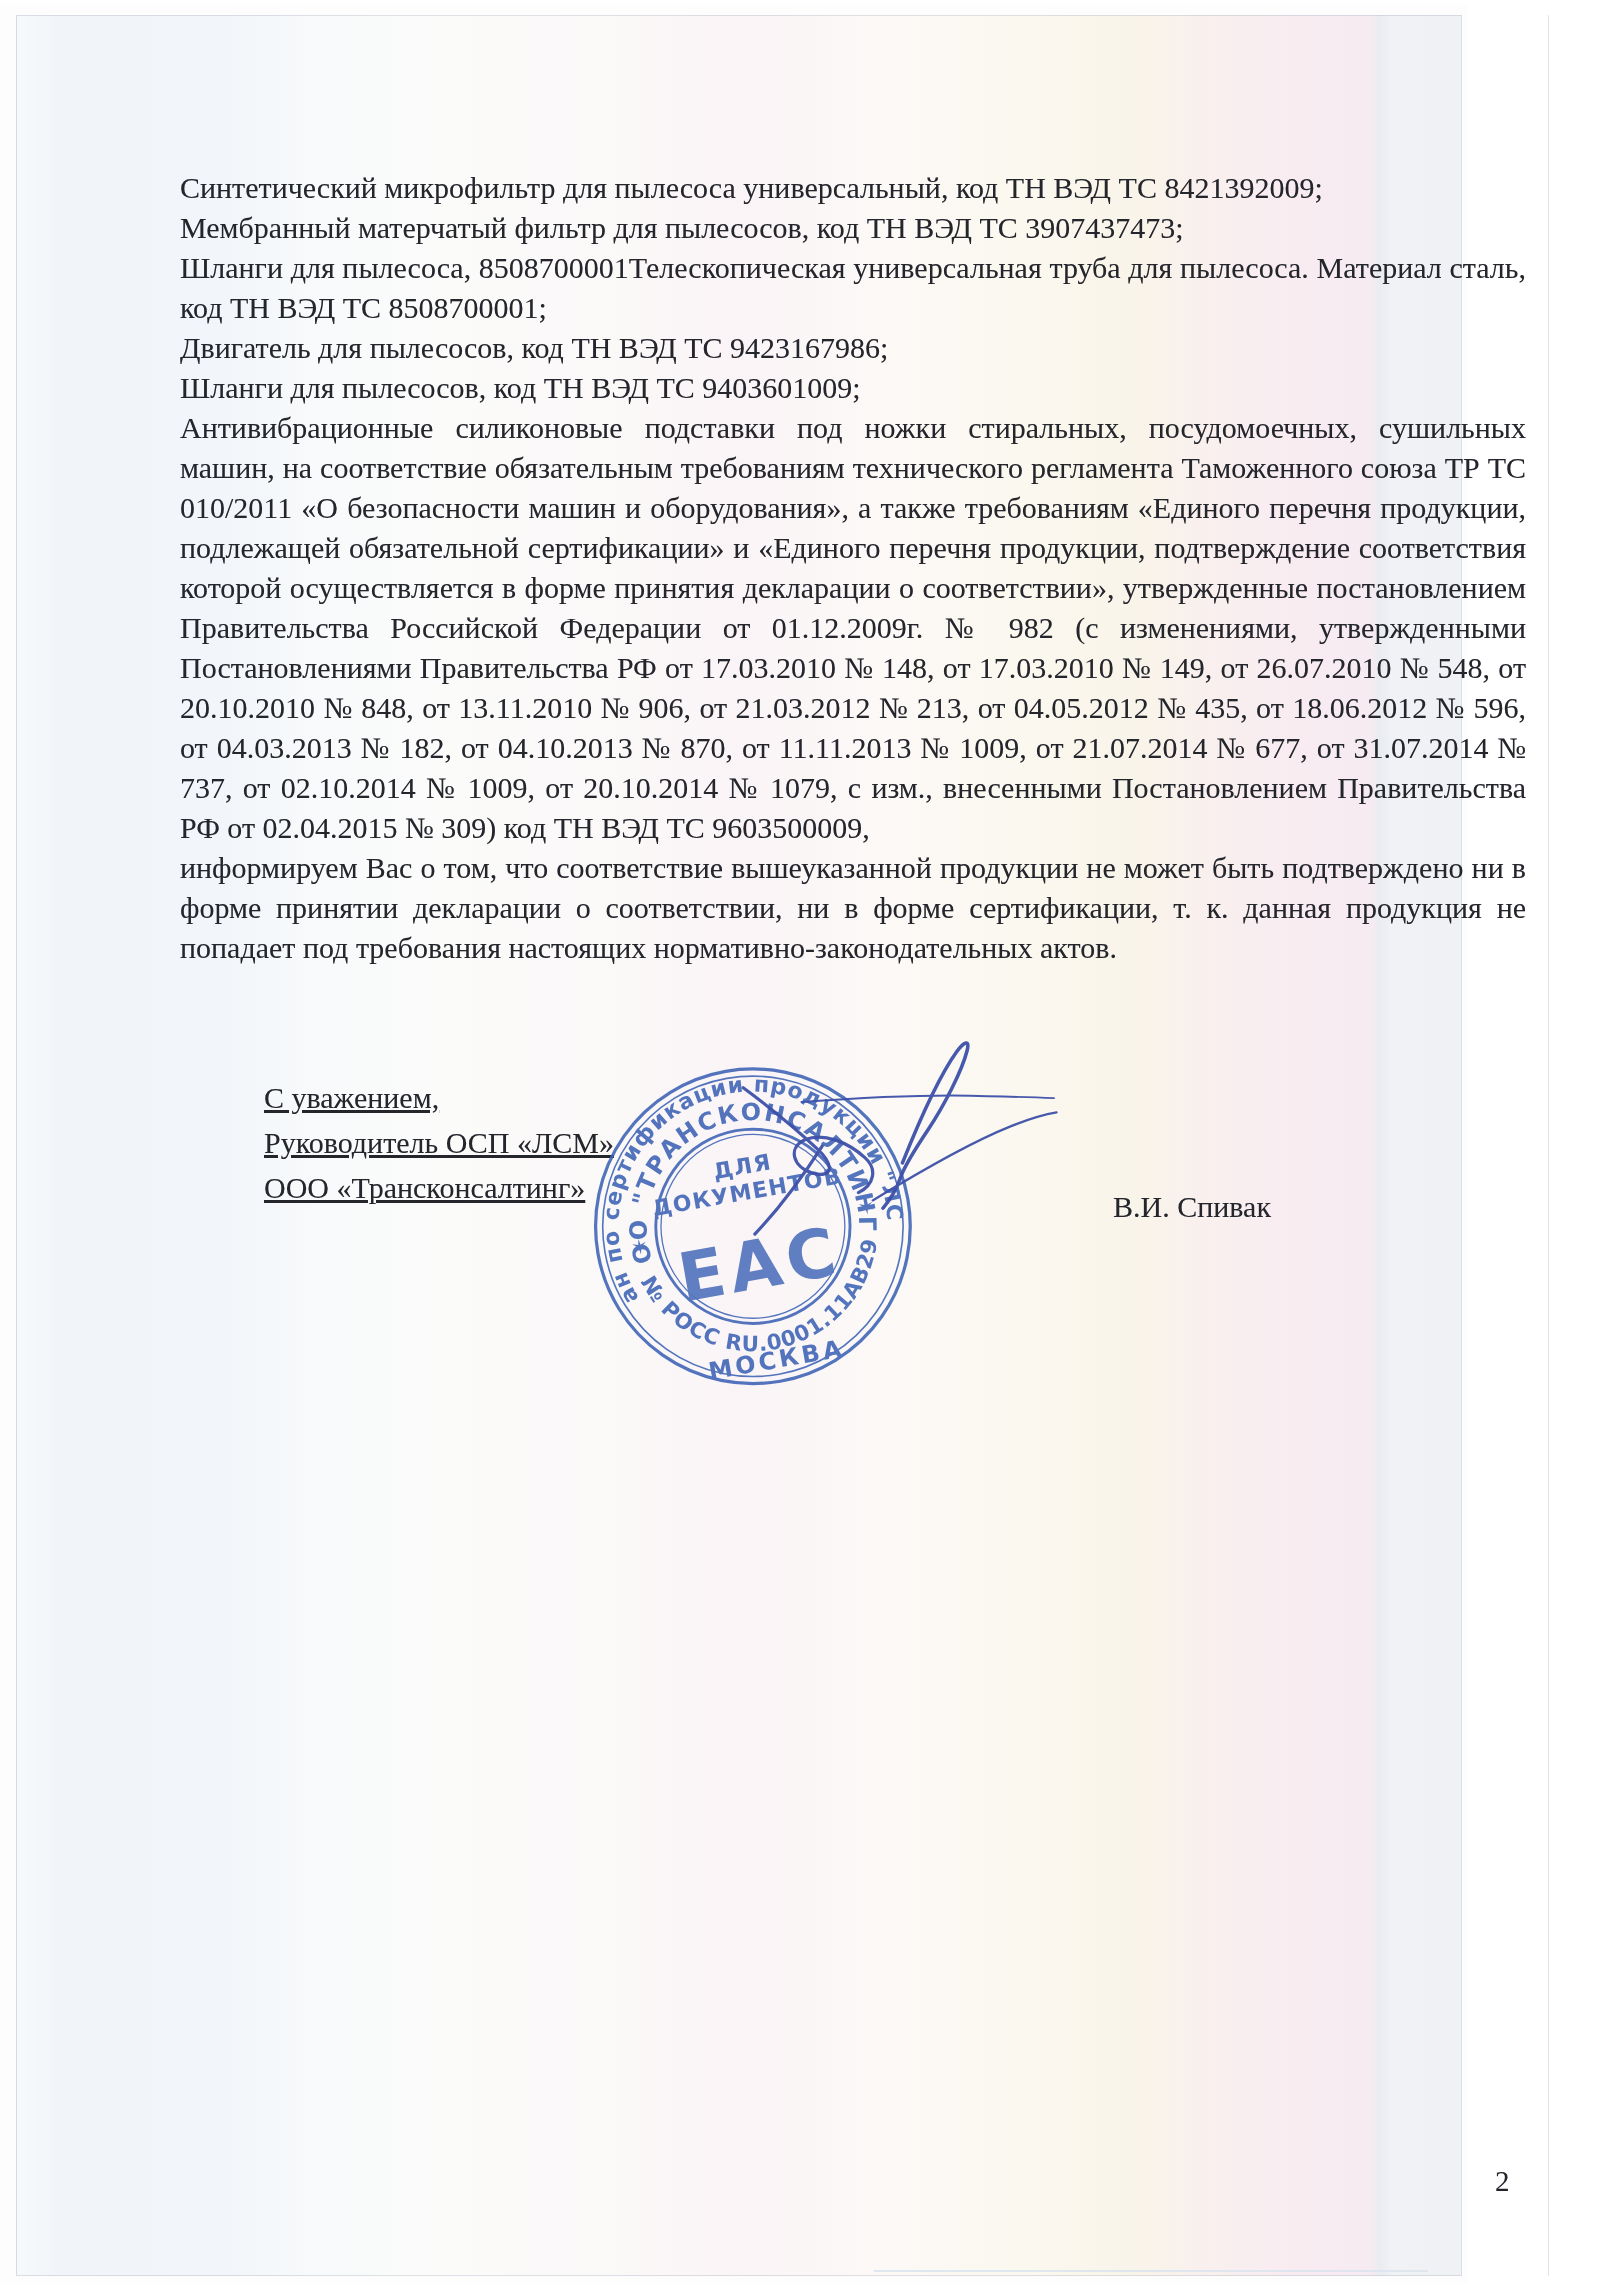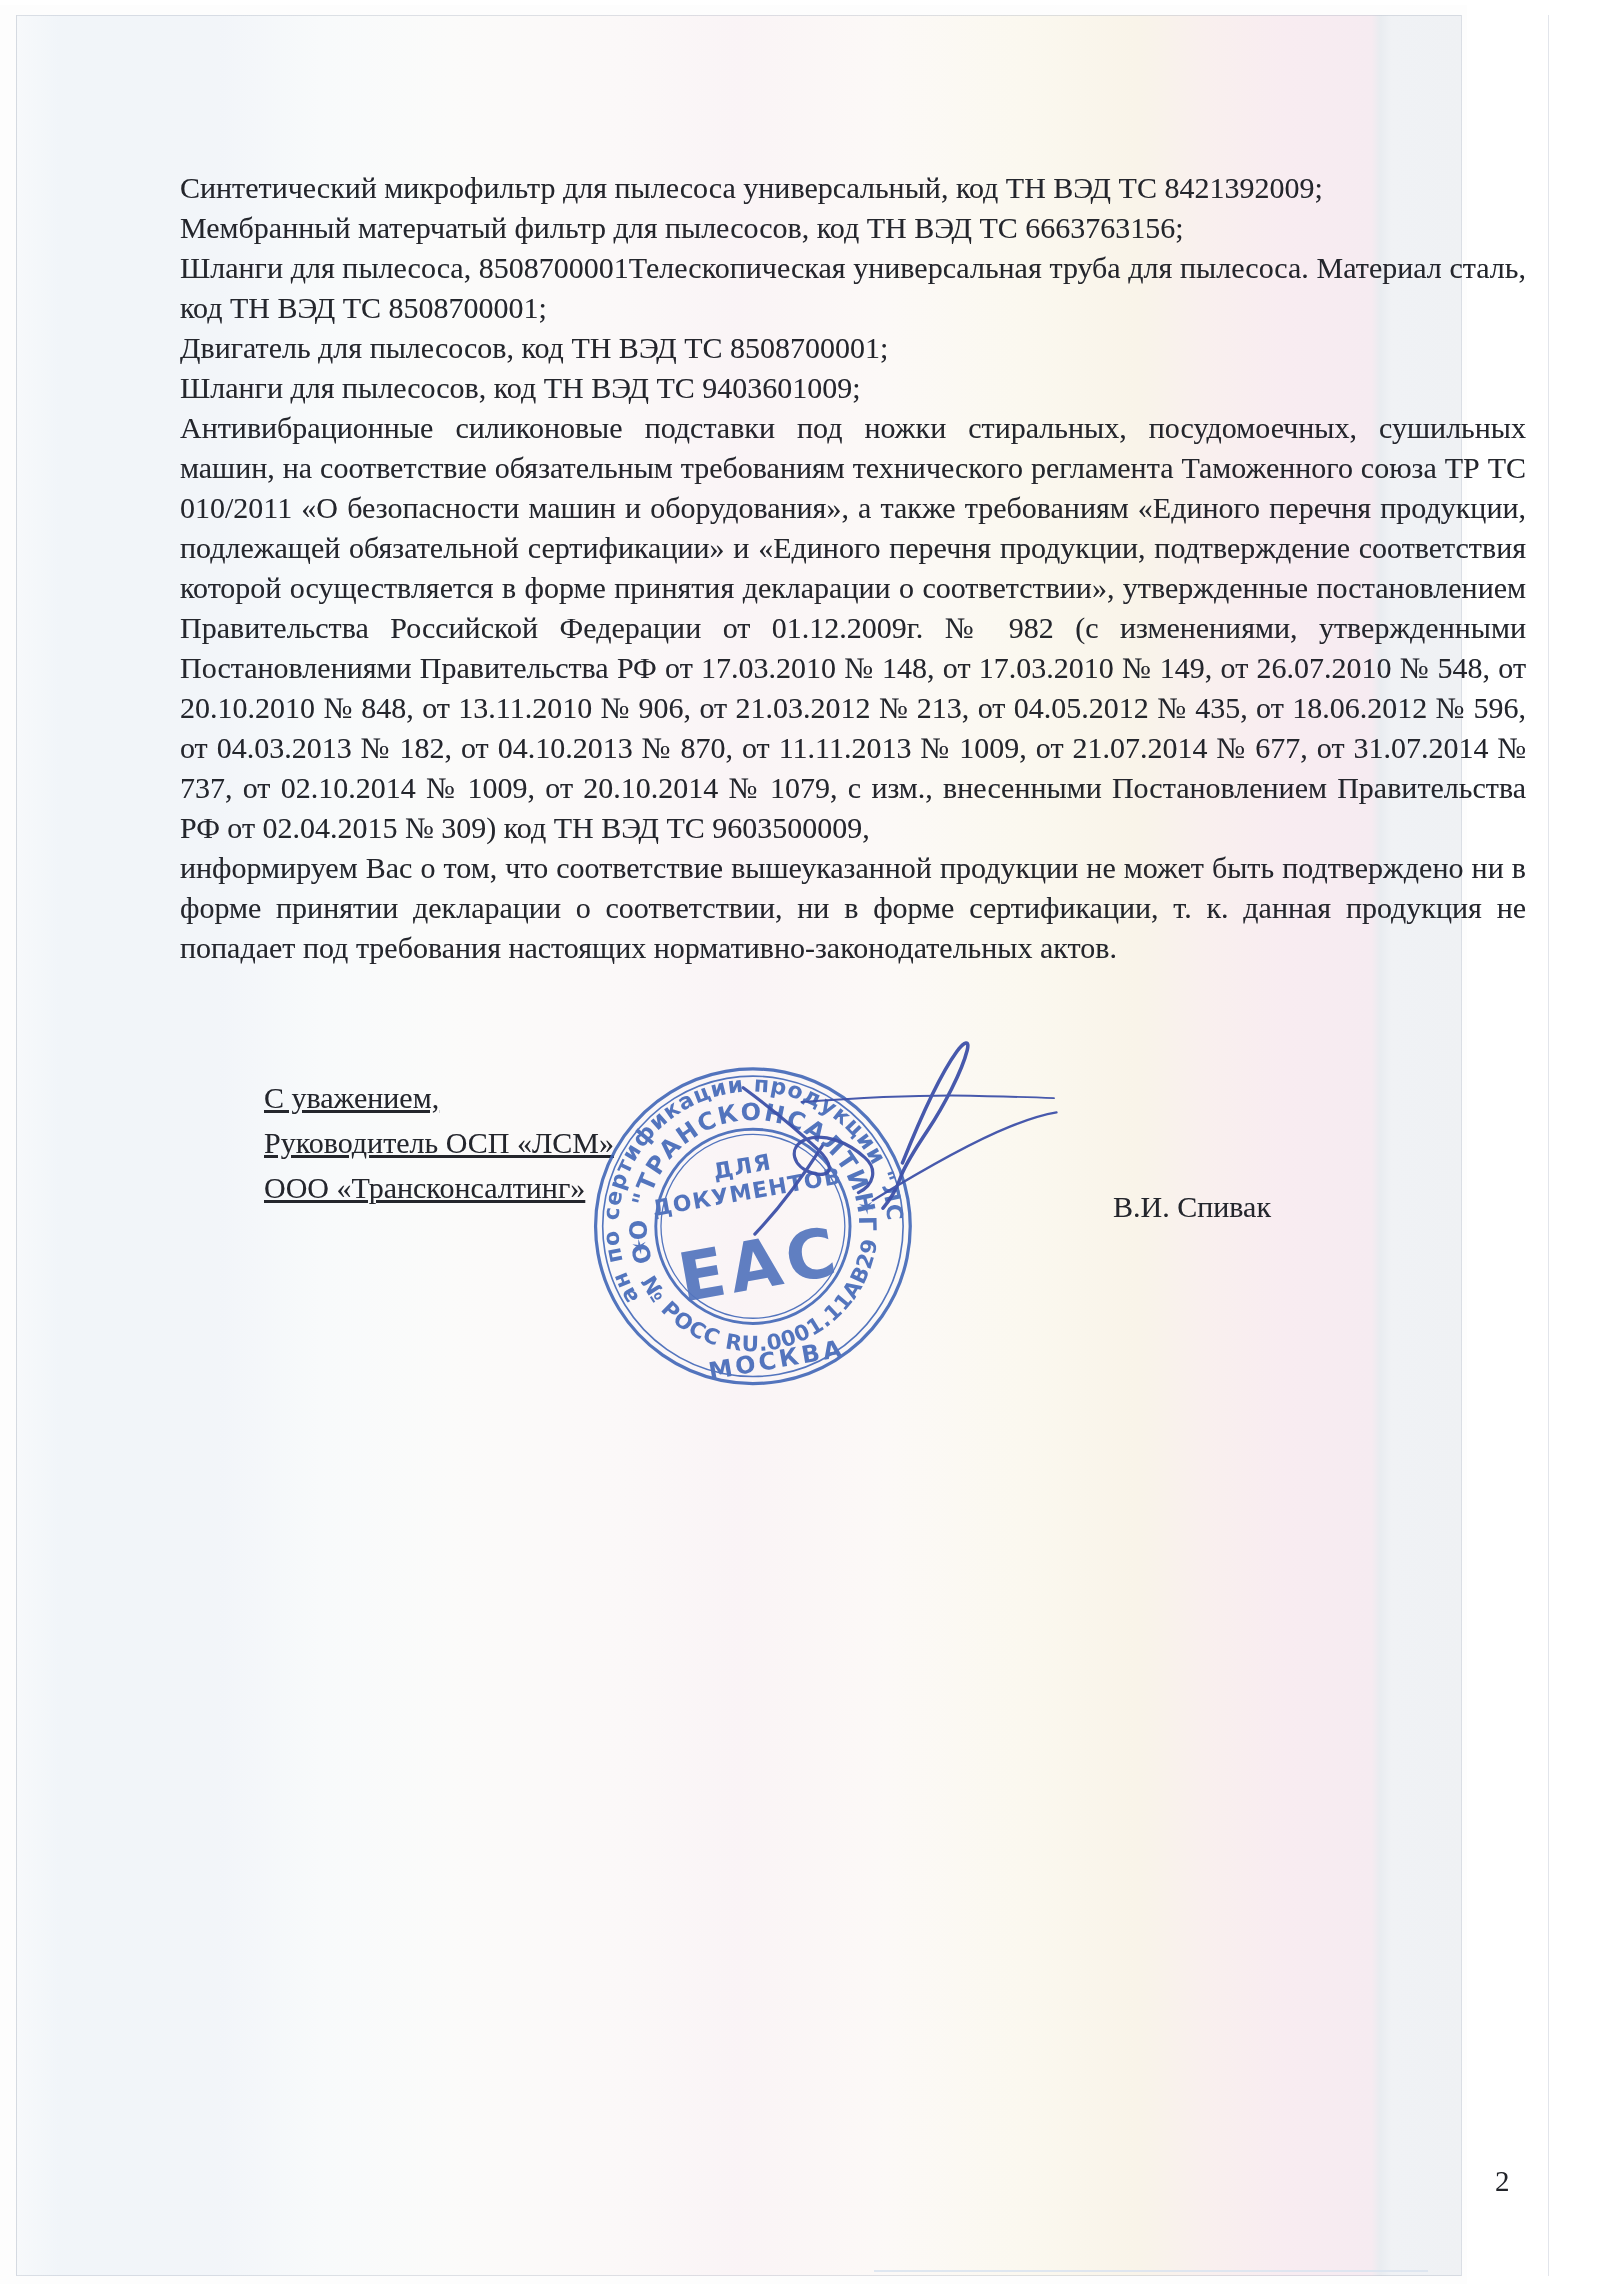--- a/index.html
+++ b/index.html
@@ -82,23 +82,23 @@
 </head>
 <body>
 
 <div class="sheet">
   <div class="scan"></div>
   <div class="band-line"></div>
   <div class="bottom-line"></div>
 
   <div class="letter">
     <p>Синтетический  микрофильтр для пылесоса универсальный, код ТН ВЭД ТС 8421392009;</p>
-    <p>Мембранный матерчатый фильтр  для пылесосов, код ТН ВЭД ТС 6663763156;</p>
+    <p>Мембранный матерчатый фильтр  для пылесосов, код ТН ВЭД ТС 3907437473;</p>
     <p>Шланги для пылесоса, 8508700001Телескопическая универсальная труба для пылесоса. Материал сталь, код ТН ВЭД ТС 8508700001;</p>
-    <p>Двигатель для пылесосов, код ТН ВЭД ТС 8508700001;</p>
+    <p>Двигатель для пылесосов, код ТН ВЭД ТС 9423167986;</p>
     <p>Шланги для пылесосов, код ТН ВЭД ТС 9403601009;</p>
     <p>Антивибрационные силиконовые подставки под ножки стиральных, посудомоечных, сушильных машин, на соответствие обязательным требованиям технического регламента Таможенного союза ТР ТС 010/2011 «О безопасности машин и оборудования», а также требованиям «Единого перечня продукции, подлежащей обязательной сертификации» и «Единого перечня продукции, подтверждение соответствия которой осуществляется в форме принятия декларации о соответствии», утвержденные постановлением Правительства Российской Федерации от 01.12.2009г. № 982 (с изменениями, утвержденными Постановлениями Правительства РФ от 17.03.2010 № 148, от 17.03.2010 № 149, от 26.07.2010 № 548, от 20.10.2010 № 848, от 13.11.2010 № 906, от 21.03.2012 № 213, от 04.05.2012 № 435, от 18.06.2012 № 596, от 04.03.2013 № 182, от 04.10.2013 № 870, от 11.11.2013 № 1009, от 21.07.2014 № 677, от 31.07.2014 № 737, от 02.10.2014 № 1009, от 20.10.2014 № 1079, с изм., внесенными Постановлением Правительства РФ от 02.04.2015 № 309) код ТН ВЭД ТС 9603500009,</p>
     <p>информируем Вас о том, что соответствие вышеуказанной продукции не может быть подтверждено ни в форме принятии декларации о соответствии, ни в форме сертификации, т. к. данная продукция не попадает под требования настоящих нормативно-законодательных актов.</p>
   </div>
 
   <div class="closing">
     <div>С уважением,</div>
     <div>Руководитель ОСП «ЛСМ»</div>
     <div>ООО «Трансконсалтинг»</div>
   </div>

